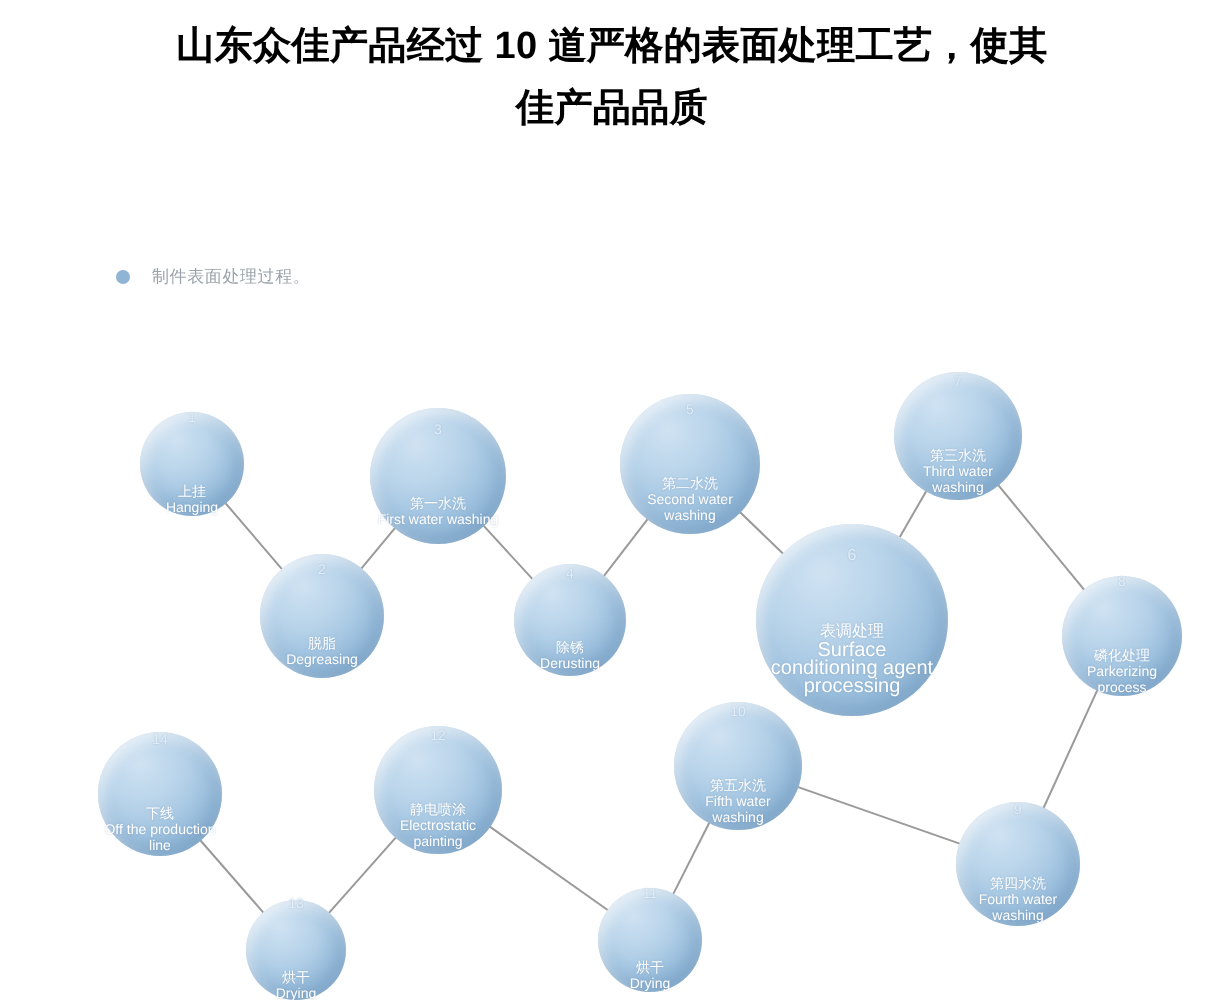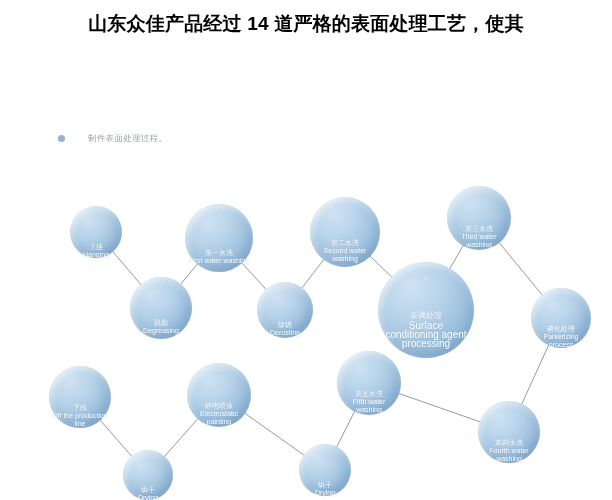--- a/index.html
+++ b/index.html
@@ -47,21 +47,21 @@
     background: #8fb4d4;
     margin-right: 11px;
     flex: 0 0 auto;
   }
   .legend-label {
     font-size: 8px;
     color: #9aa3ab;
     white-space: nowrap;
     letter-spacing: 0.3px;
   }
-  .legend-label.cn { font-size: 8.5px; margin-left: 12px; }
+  .legend-label.cn { font-size: 8.5px; }
   
   .diagram {
     position: absolute;
     left: 0;
     top: 170px;
     width: 612px;
     height: 330px;
   }
   .edges {
     position: absolute;
@@ -105,21 +105,22 @@
     padding: 0 3px;
   }
   .node.big .num { font-size: 8px; line-height: 9px; }
   .node.big .cn { font-size: 8px; line-height: 10px; }
   .node.big .en { font-size: 10px; line-height: 9px; text-align: center; }
 </style>
 </head>
 <body>
 
 <div class="heading">
-  <span class="heading-line">山东众佳产品经过 14 道严格的表面处理工艺，使其</span>
+  <span class="heading-line">山东众佳产品经过 10 道严格的表面处理工艺，使其</span>
+  <span class="heading-line">佳产品品质</span>
 </div>
 
 <div class="legend">
   <div class="legend-row">
     <span class="legend-dot"></span>
     <span class="legend-label cn">制件表面处理过程。</span>
   </div>
 </div>
 
 <div class="diagram">

